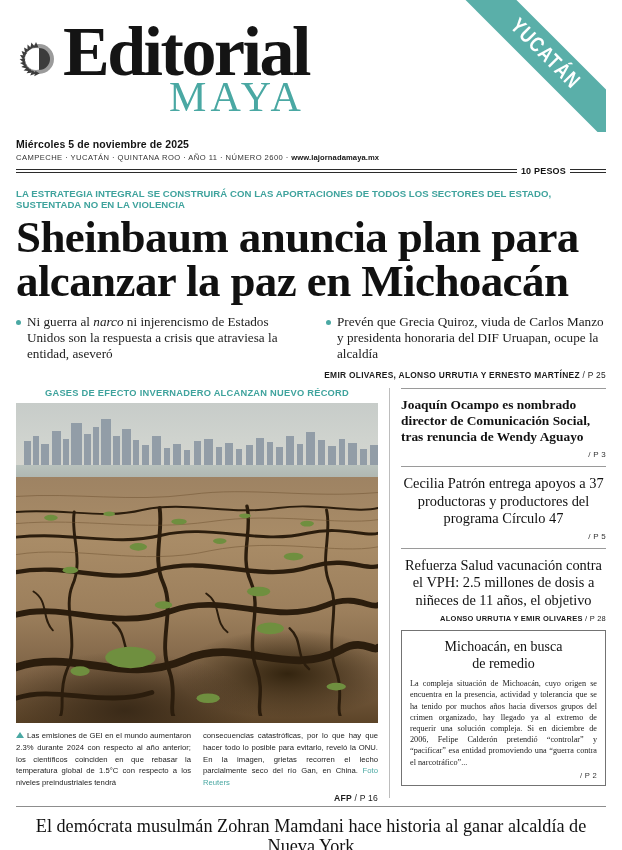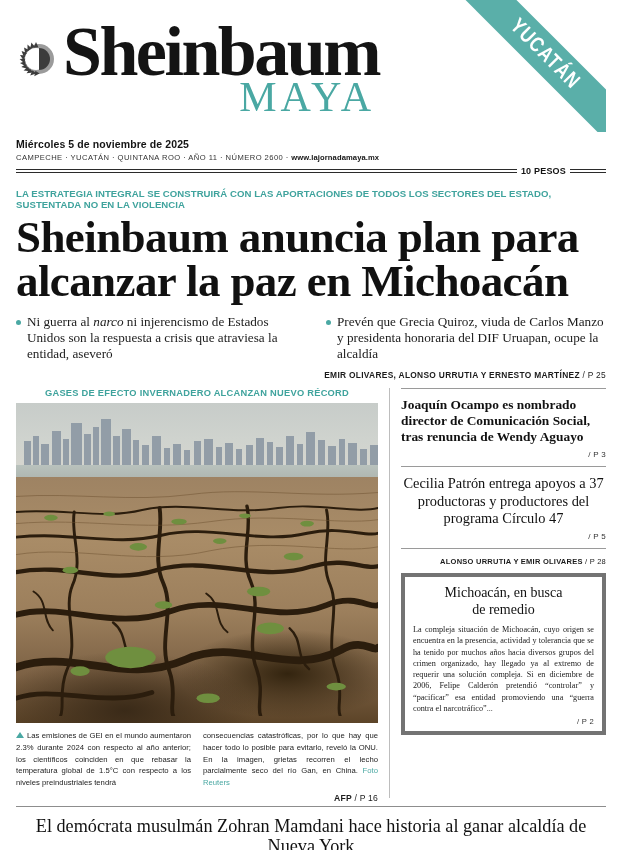--- a/index.html
+++ b/index.html
@@ -202,21 +202,21 @@
 
   
   .ed-head { display:flex; align-items:center; gap:6px; margin: 8px 0 5px 0; }
   .ed-line { flex:1; height:1px; background:#6e6e6e; }
   .ed-badge { display:flex; align-items:center; gap:4px; }
   .ed-gear { width:11px; height:11px; }
   .ed-label {
     font-family: "Liberation Sans", sans-serif;
     font-weight: bold; font-size: 14px; color: #141414; letter-spacing: -0.3px;
   }
-  .ed-box { border: 4px solid #737373; padding: 8px 8px 5px 8px; }
+  .ed-box { border: 1px solid #737373; padding: 8px 8px 5px 8px; }
   .ed-title {
     text-align:center;
     font-family: "Liberation Serif", serif;
     font-size: 14px; line-height: 1.18; color:#111; margin-bottom: 6px;
   }
   .ed-body {
     font-family: "Liberation Serif", serif;
     font-size: 8.2px; line-height: 1.37; color:#1b1b1b; text-align: justify;
   }
   .ed-pg {
@@ -268,21 +268,21 @@
             <path d="M8 11.5 l4.9 2.6 -3.7 3.3z"></path>
             <path d="M4 19 l5.5 0.6 -2.2 4.5z"></path>
             <path d="M4 27 l5.3 -1.8 0.3 5z"></path>
             <path d="M7.6 34.6 l4.3 -3.8 2.4 4.4z"></path>
             <path d="M14.2 39.4 l2.3 -5.1 3.8 3.3z"></path>
             <path d="M15.4 6.6 l3.5 4.4 -4.7 1.7z"></path>
           </g>
         </svg>
       </span>
       <div class="wordmark">
-        <div class="wordmark-main">Sheinbaum</div>
+        <div class="wordmark-main">Editorial</div>
         <div class="wordmark-sub">MAYA</div>
       </div>
     </div>
   </div>
 
   <div class="dateline">
     <div class="dateline-date">Miércoles 5 de noviembre de 2025</div>
     <div class="dateline-meta"><span>CAMPECHE · YUCATÁN · QUINTANA ROO · AÑO 11 · NÚMERO 2600 · </span><b>www.lajornadamaya.mx</b></div>
   </div>
 
@@ -423,20 +423,21 @@
       </div>
 
       <div class="hr-item"></div>
       <div class="ritem">
         <div class="ritem-title"> Cecilia Patrón entrega apoyos a 37 productoras y productores del programa Círculo 47</div>
         <div class="ritem-pg">/ P 5</div>
       </div>
 
       <div class="hr-item"></div>
       <div class="ritem">
+        <div class="ritem-title">Refuerza Salud vacunación contra el VPH: 2.5 millones de dosis a niñeces de 11 años, el objetivo</div>
         <div class="ritem-byline"><span>ALONSO URRUTIA Y EMIR OLIVARES</span><span class="pg"> / P 28</span></div>
       </div>
 
 
       <div class="ed-box">
         <div class="ed-title">
           <div>Michoacán, en busca</div>
           <div>de remedio</div>
         </div>
         <div class="ed-body">La compleja situación de Michoacán, cuyo origen se encuentra en la presencia, actividad y tolerancia que se ha tenido por muchos años hacia diversos grupos del crimen organizado, hay llegado ya al extremo de requerir una solución compleja. Si en diciembre de 2006, Felipe Calderón pretendió “controlar” y “pacificar” esa entidad promoviendo una “guerra contra el narcotráfico”...</div>

